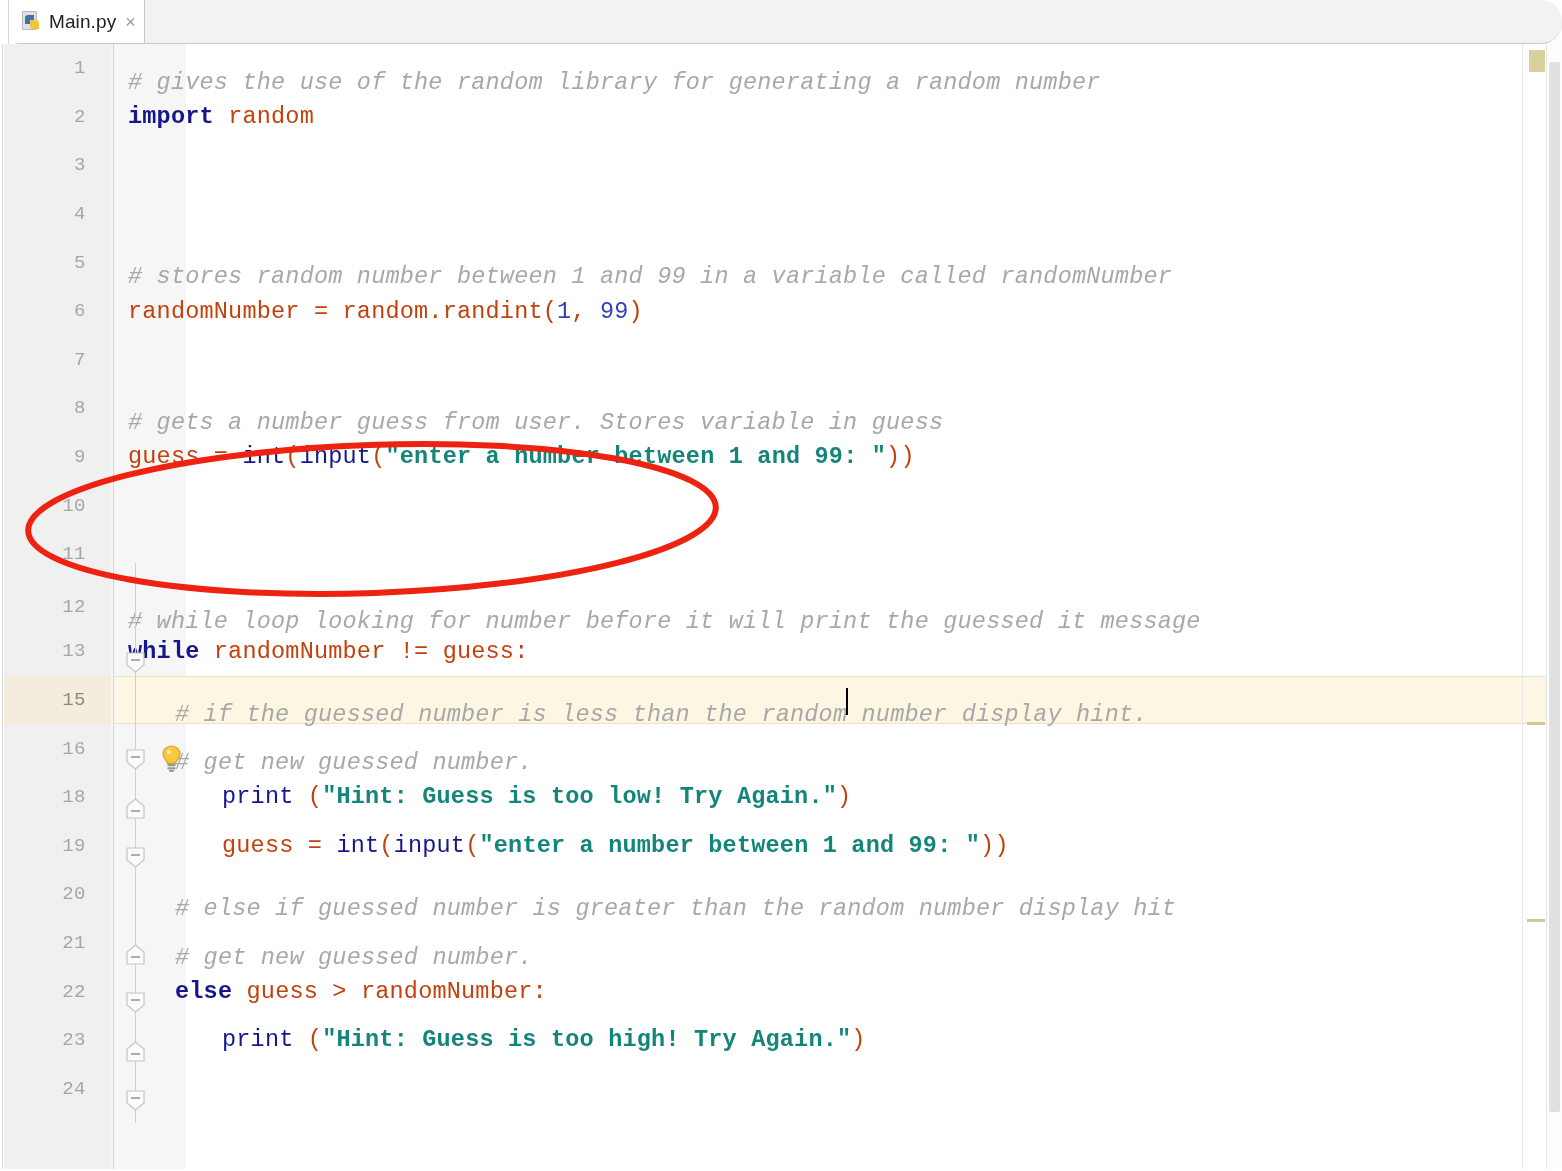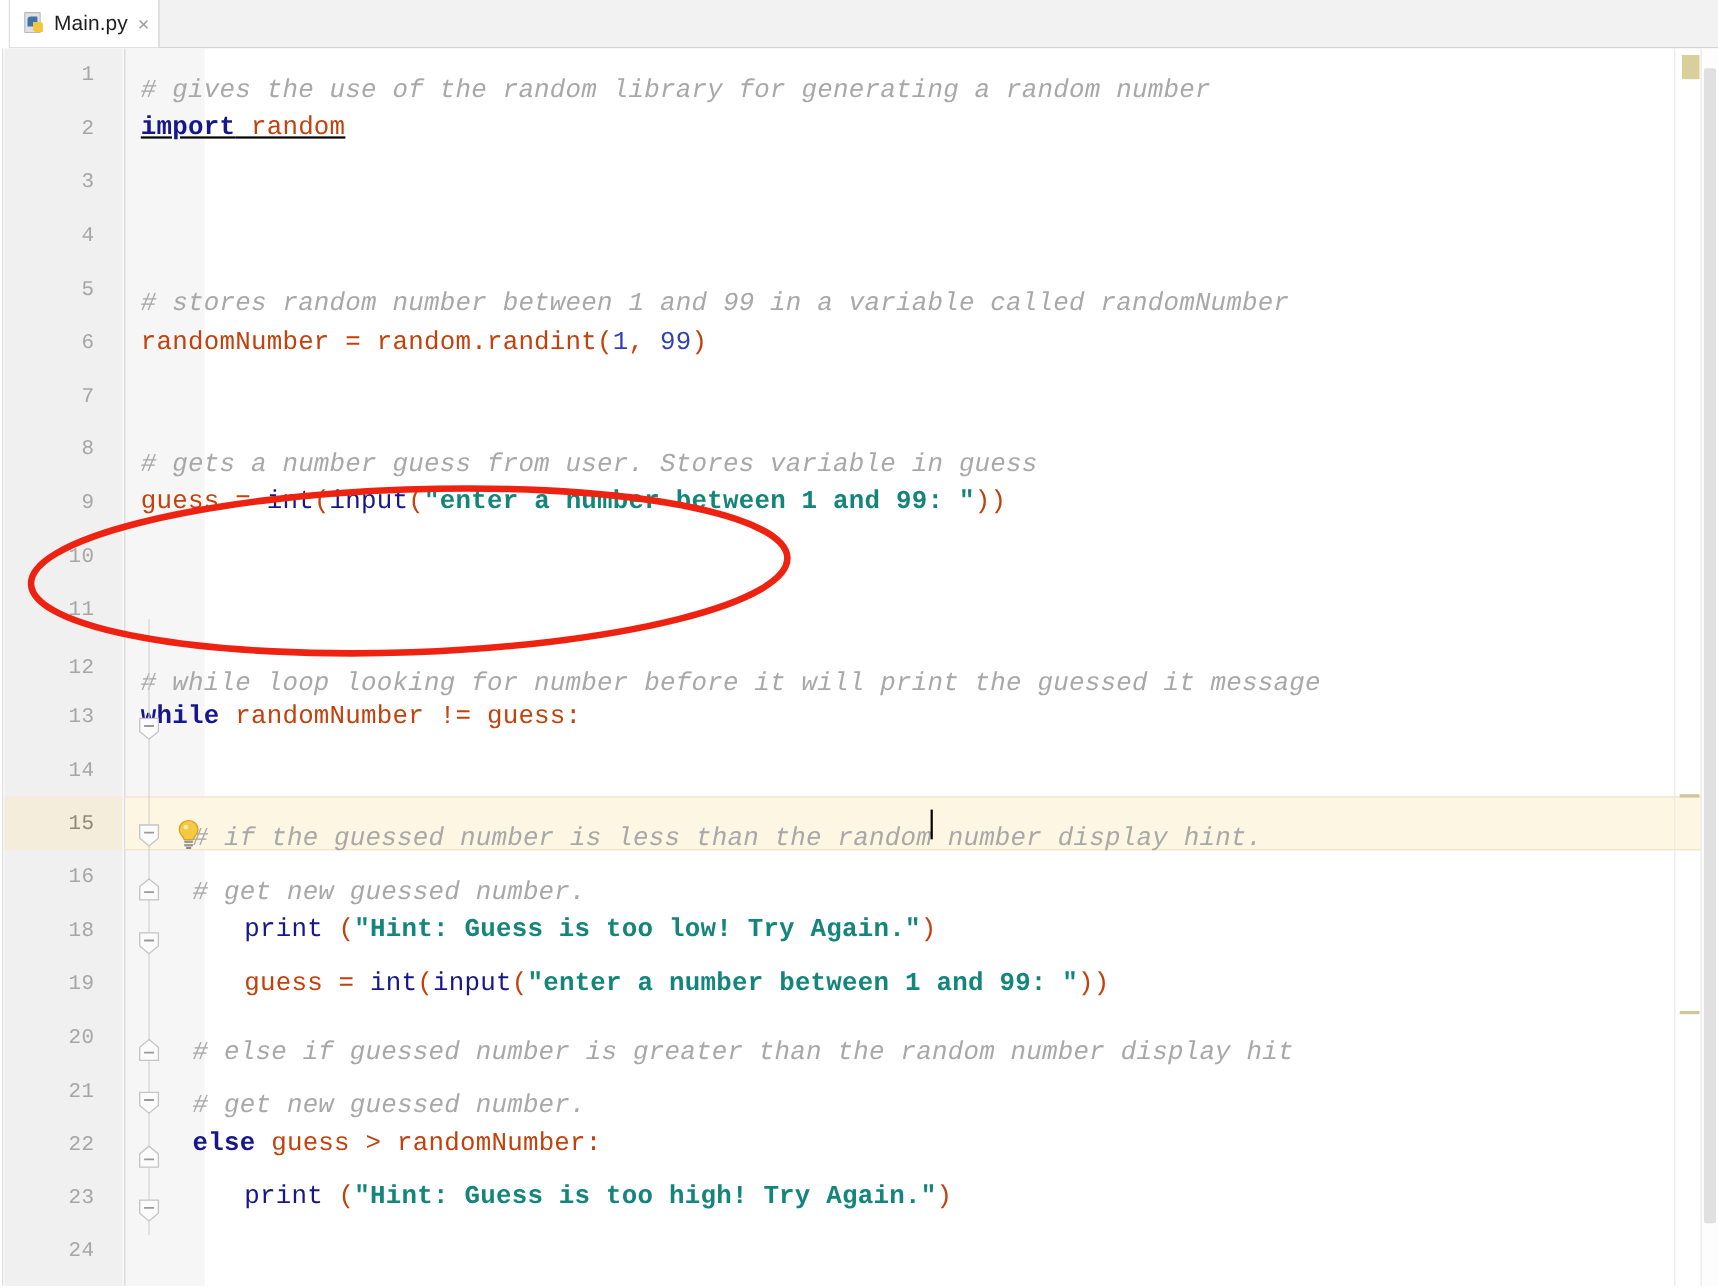--- a/index.html
+++ b/index.html
@@ -18,20 +18,21 @@
     overflow: hidden;
   }
 
   
   .tabbar {
     position: absolute;
     left: 0; top: 0;
     width: 1562px; height: 44px;
     background: #f2f2f2;
     border-bottom: 1px solid #c9c9c9;
+    border-radius: 21px;
   }
   .tabbar-left-edge {
     position: absolute;
     left: 0; top: 0; width: 9px; height: 44px;
     background: #ffffff;
     border-right: 1px solid #d6d6d6;
   }
   .tab {
     position: absolute;
     left: 9px; top: 0;
@@ -290,21 +291,21 @@
         <div class="row" style="top: 0px;">
           <div class="row-bg-gutter"></div>
           <div class="row-bg-code"></div>
           <div class="lineno">1</div>
           <div class="code" style="left: 128px;"><span class="t-comment"># gives the use of the random library for generating a random number</span></div>
         </div>
         <div class="row" style="top: 0px;">
           <div class="row-bg-gutter"></div>
           <div class="row-bg-code"></div>
           <div class="lineno">2</div>
-          <div class="code" style="left: 128px; text-decoration: underline;"><span class="t-kw">import</span><span class="t-plain"> random</span></div>
+          <div class="code" style="left: 128px;"><span class="t-kw">import</span><span class="t-plain"> random</span></div>
         </div>
         <div class="row" style="top: 0px;">
           <div class="row-bg-gutter"></div>
           <div class="row-bg-code"></div>
           <div class="lineno">3</div>
           <div class="code" style="left: 128px;"></div>
         </div>
         <div class="row" style="top: 0px;">
           <div class="row-bg-gutter"></div>
           <div class="row-bg-code"></div>
@@ -357,26 +358,20 @@
           <div class="row-bg-gutter"></div>
           <div class="row-bg-code"></div>
           <div class="lineno">12</div>
           <div class="code" style="left: 128px;"><span class="t-comment"># while loop looking for number before it will print the guessed it message</span></div>
         </div>
         <div class="row" style="top: 0px;">
           <div class="row-bg-gutter"></div>
           <div class="row-bg-code"></div>
           <div class="lineno">13</div>
           <div class="code" style="left: 128px;"><span class="t-kw">while</span><span class="t-plain"> randomNumber != guess:</span></div>
-        </div>
-        <div class="row" style="top: 0px;">
-          <div class="row-bg-gutter"></div>
-          <div class="row-bg-code"></div>
-          <div class="lineno">14</div>
-          <div class="code" style="left: 128px;"></div>
         </div>
         <div class="row highlight" style="top: 0px;">
           <div class="row-bg-gutter"></div>
           <div class="row-bg-code"></div>
           <div class="lineno">15</div>
           <div class="code" style="left: 175px;"><span class="t-comment"># if the guessed number is less than the random</span><span class="caret"></span><span class="t-comment"> number display hint.</span></div>
         </div>
         <div class="row" style="top: 0px;">
           <div class="row-bg-gutter"></div>
           <div class="row-bg-code"></div>

